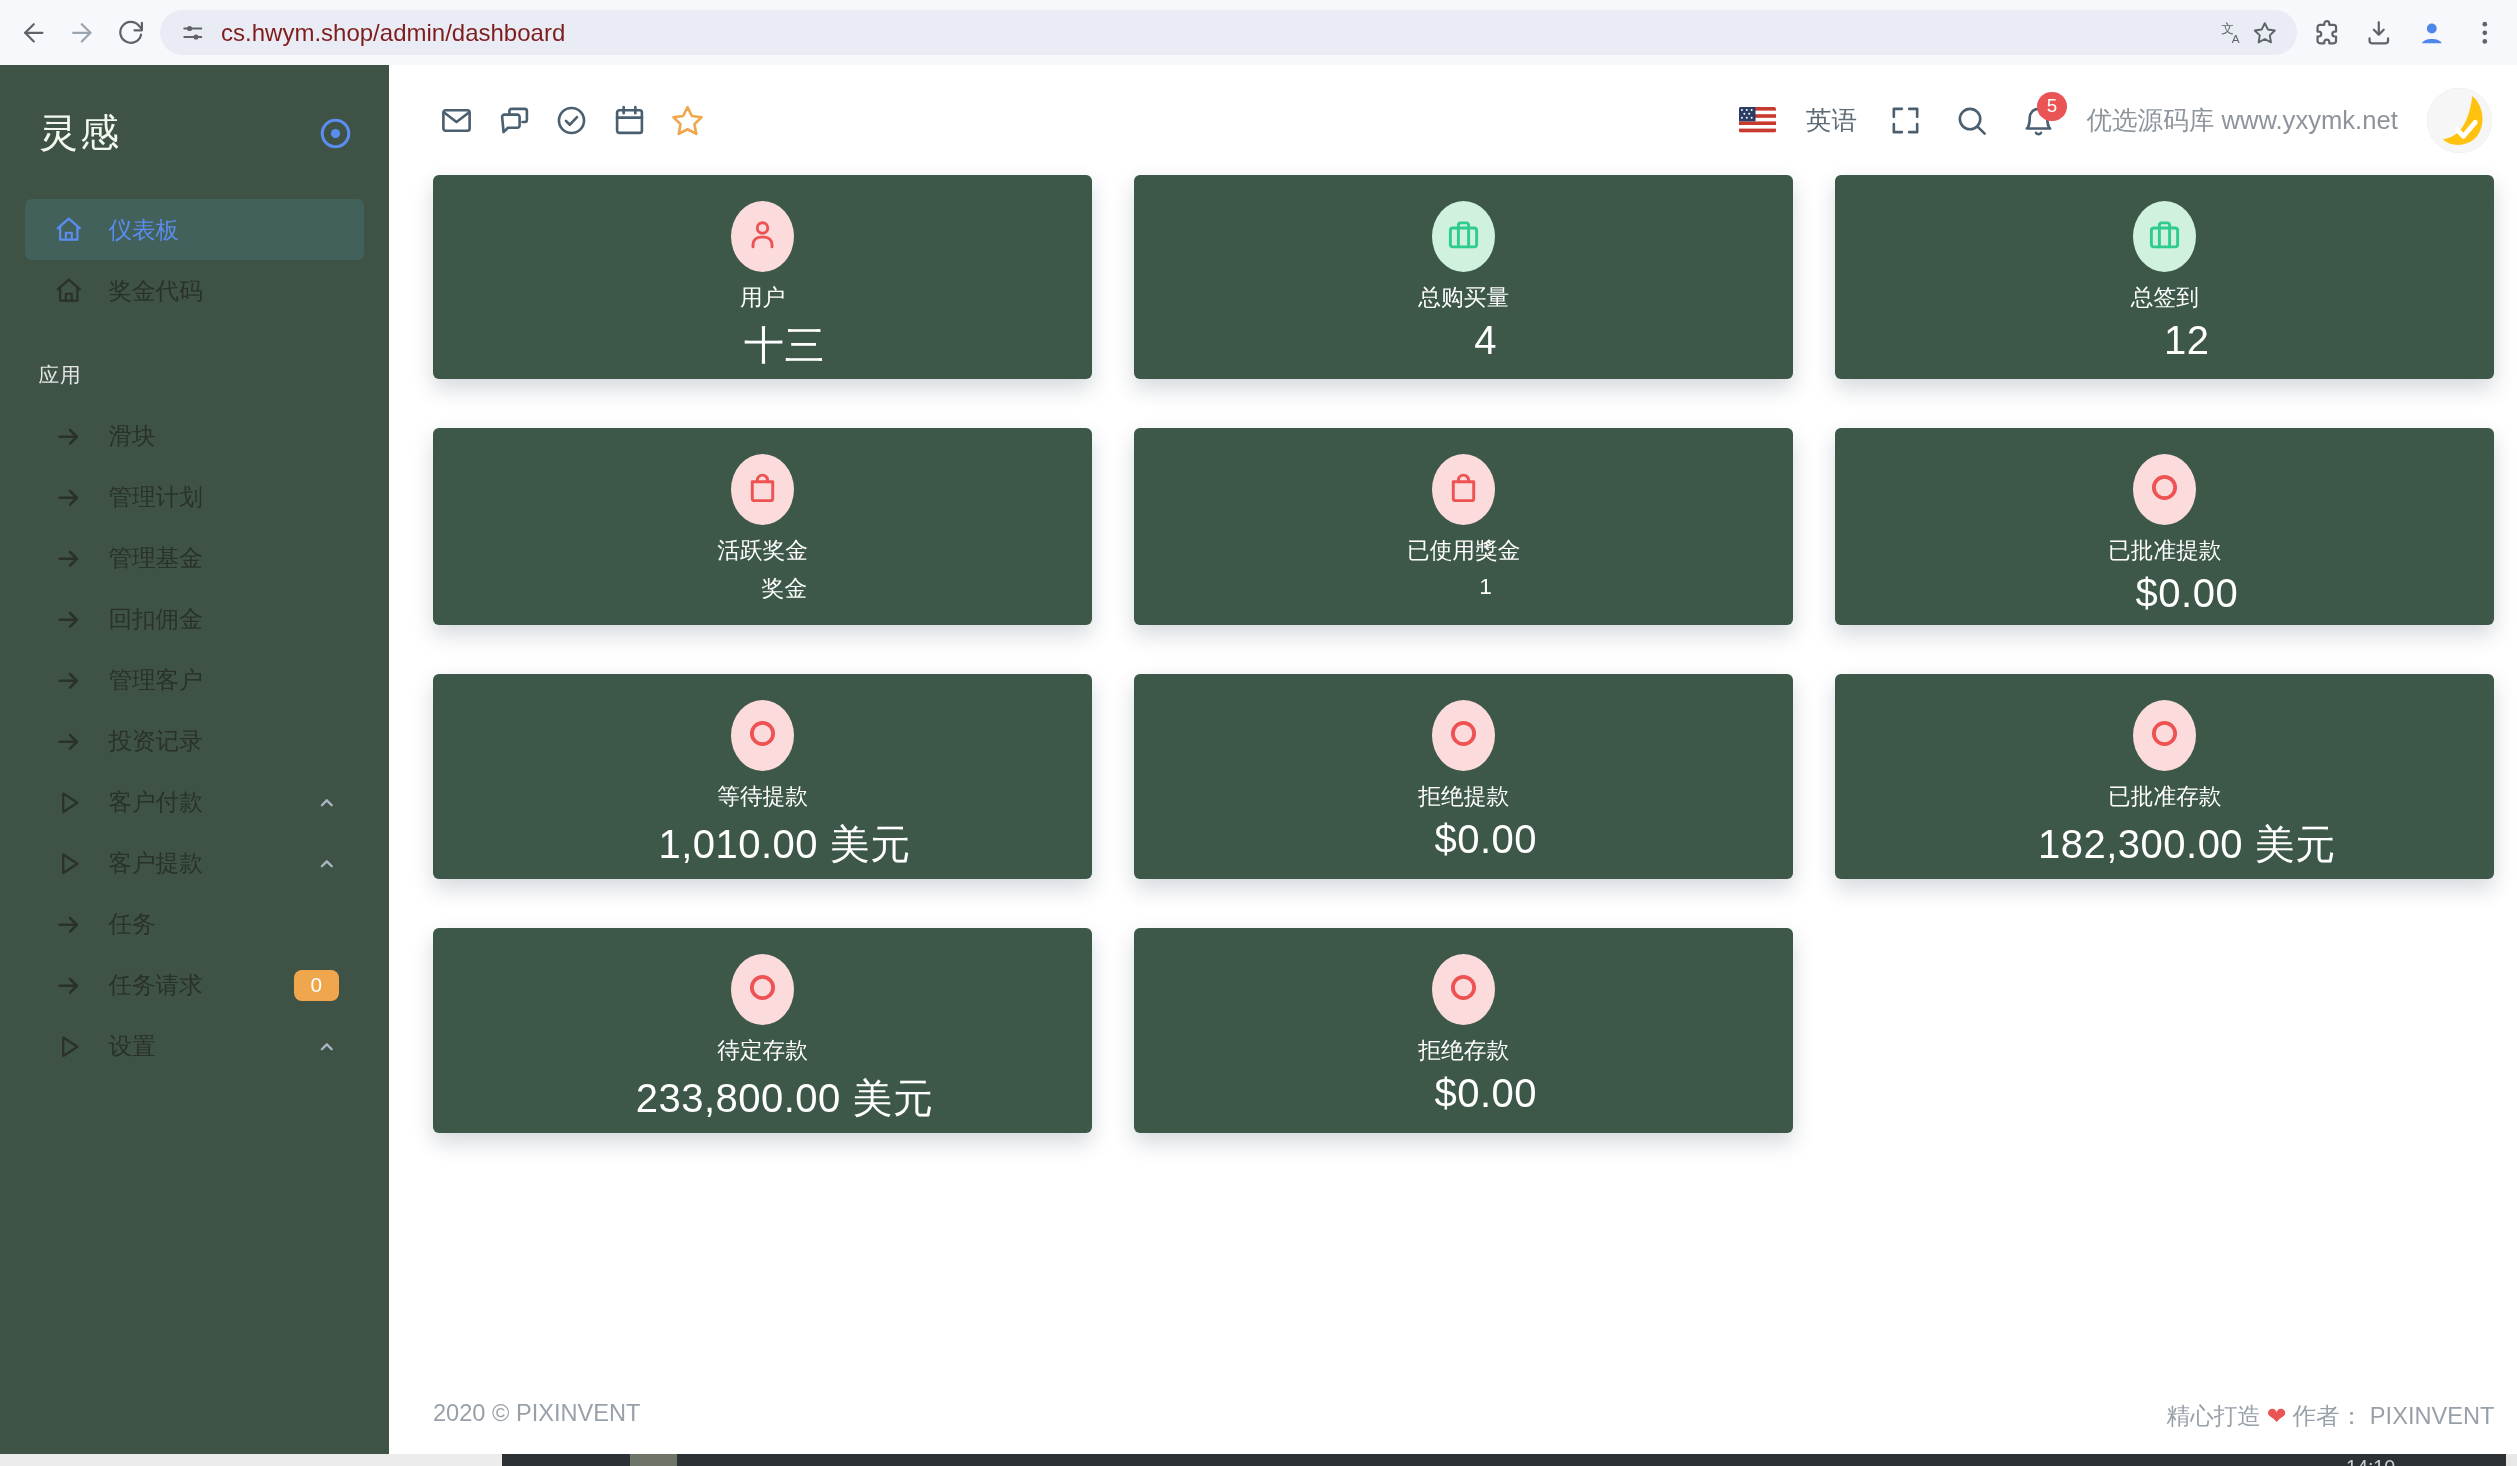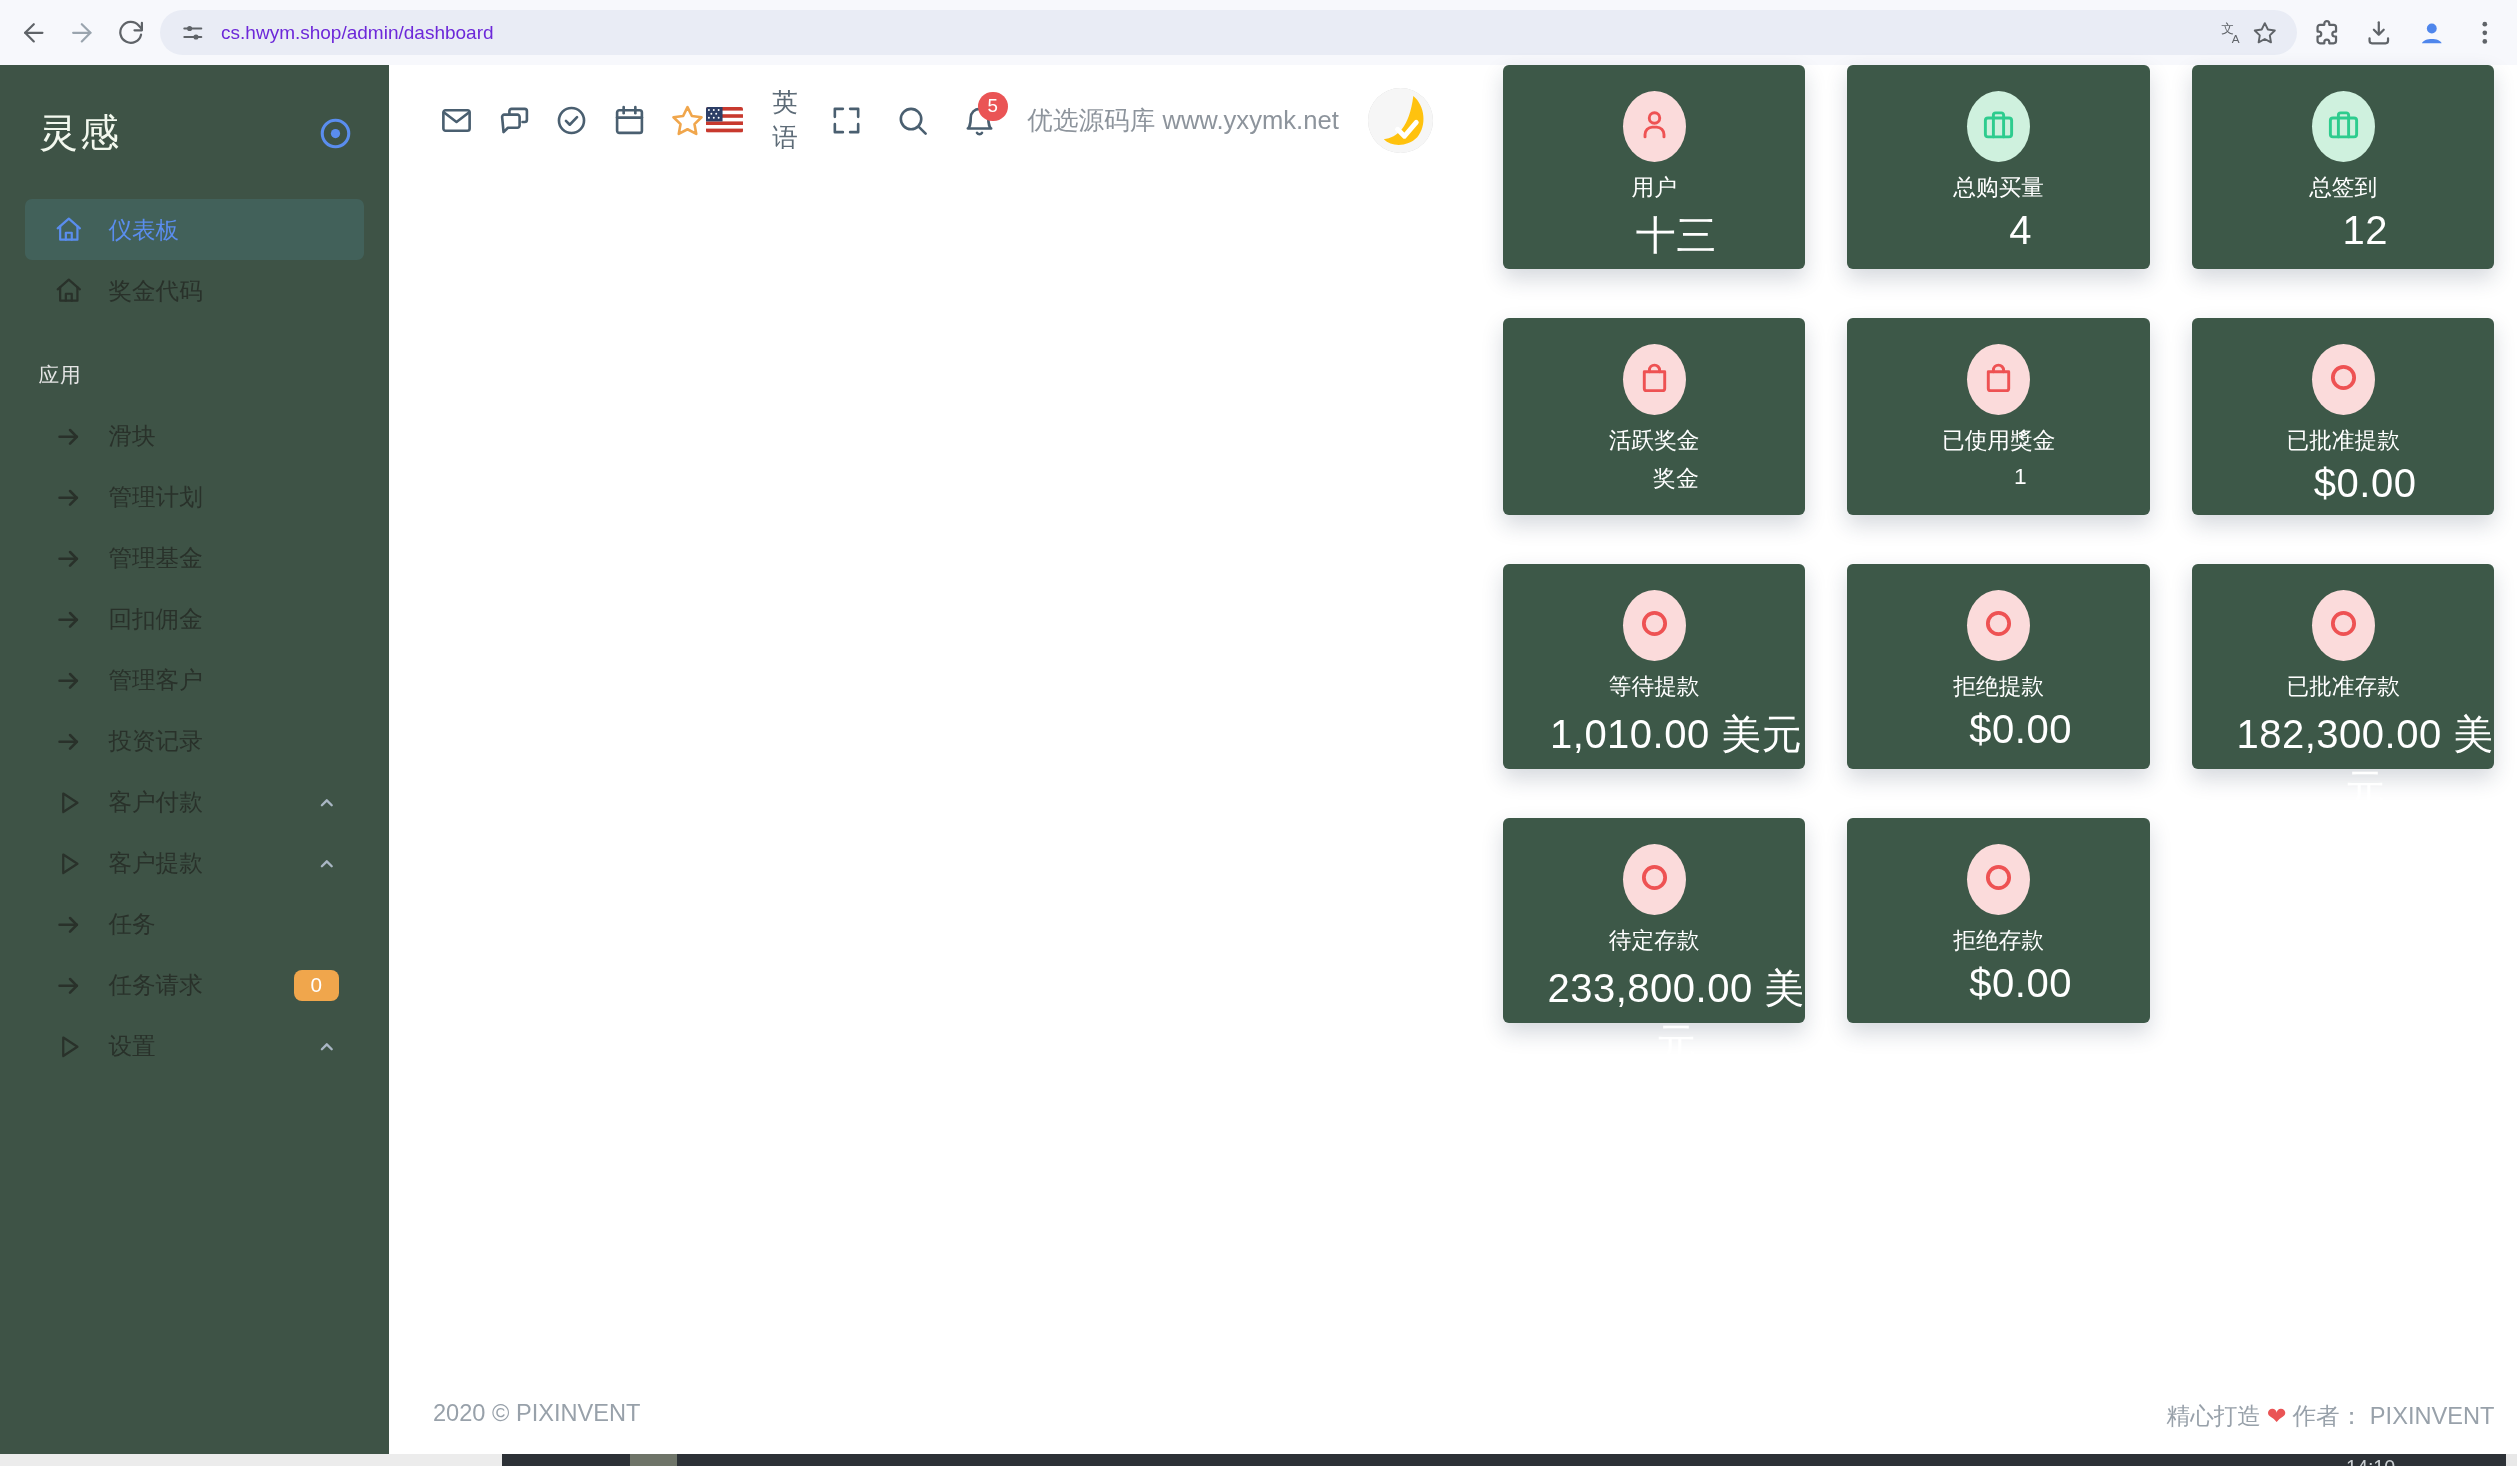--- a/index.html
+++ b/index.html
@@ -6,21 +6,21 @@
   html,body { width:2518px; height:1467px; overflow:hidden; font-family:"Liberation Sans",sans-serif; background:#fff; }
 
   
   .browser-bar { height:65px; background:#f7f8fc; display:flex; align-items:center; padding:0 13.8px; gap:9.9px; }
   .bicon { width:39px; height:39px; display:flex; align-items:center; justify-content:center; color:#5f6368; border-radius:50%; flex:0 0 auto; }
   .bicon svg { width:29.6px; height:29.6px; }
   .bicon.dim { color:#9aa4ae; }
   .url-pill { flex:1; height:45px; background:#e9ecf5; border-radius:22.7px; display:flex; align-items:center; padding:0 15.8px; gap:11.8px; }
   .url-pill .bicon { width:33px; height:33px; }
   .url-pill .bicon svg { width:25.6px; height:25.6px; }
-  .url-text { font-size:19px; color:#6d28d9; flex:1; white-space:nowrap; overflow:hidden; }
+  .url-text { font-size:24px; color:#7f1d1d; flex:1; white-space:nowrap; overflow:hidden; }
 
   
   .app { display:flex; height:1389px; }
 
   
   .sidebar { width:389px; background:#3e5346; flex:0 0 auto; position:relative; }
   .brand-row { display:flex; align-items:center; justify-content:space-between; padding:41px 35px 9.9px 39px;font-family:Liberation Mono, monospace; }
   .brand { font-size:39px; color:#f2f8ee; letter-spacing:2px; font-weight:400; }
   .side-toggle { color:#5a8dee; width:37px; height:37px; }
   .side-toggle svg { width:37px; height:37px; }
@@ -29,21 +29,21 @@
   .mitem .micon { width:29.6px; height:29.6px; color:#29312a; flex:0 0 auto; }
   .mitem .micon svg { width:29.6px; height:29.6px; }
   .mitem.active { background:#42615a; color:#5a8dee; }
   .mitem.active .micon { color:#5a8dee; }
   .msection { margin:29.6px 24.6px 7.9px 24.6px; padding-left:13.8px; font-size:20.7px; color:#e5e5e5; letter-spacing:1px; height:47px; display:flex; align-items:center; }
   .mbadge { margin-left:auto; background:#f0a64c; color:#fff; font-size:20.7px; border-radius:7.9px; padding:4.9px 16.7px; line-height:1; }
   .mchev { margin-left:auto; color:#a9b6c4; width:23.6px; height:23.6px; }
   .mchev svg { width:23.6px; height:23.6px; }
 
   
-  .main { flex:1; background:#fff; position:relative; display:flex; flex-direction:row; }
+  .main { flex:1; background:#fff; position:relative; display:flex; flex-direction:column; }
   .topbar { height:110px; display:flex; align-items:center; padding:0 25.6px 0 49px; }
   .ticon { width:37px; height:37px; color:#4a5f70; display:flex; align-items:center; justify-content:center; flex:0 0 auto; }
   .ticon svg { width:35px; height:35px; }
   .tleft { display:flex; align-items:center; gap:20.7px; }
   .tright { margin-left:auto; display:flex; align-items:center; gap:29.6px; }
   .accent-star { color:#f0a64c; }
   .lang { font-size:25.6px; color:#5d6b77; }
   .flag { width:37px; height:25.6px; border-radius:2px; overflow:hidden; flex:0 0 auto; }
   .bell-wrap { position:relative; }
   .nbadge { position:absolute; top:-9.9px; right:-9.9px; min-width:29.6px; height:29.6px; background:#ea5455; color:#fff; border-radius:14.8px; font-size:18.7px; display:flex; align-items:center; justify-content:center; padding:0 5.9px; }

